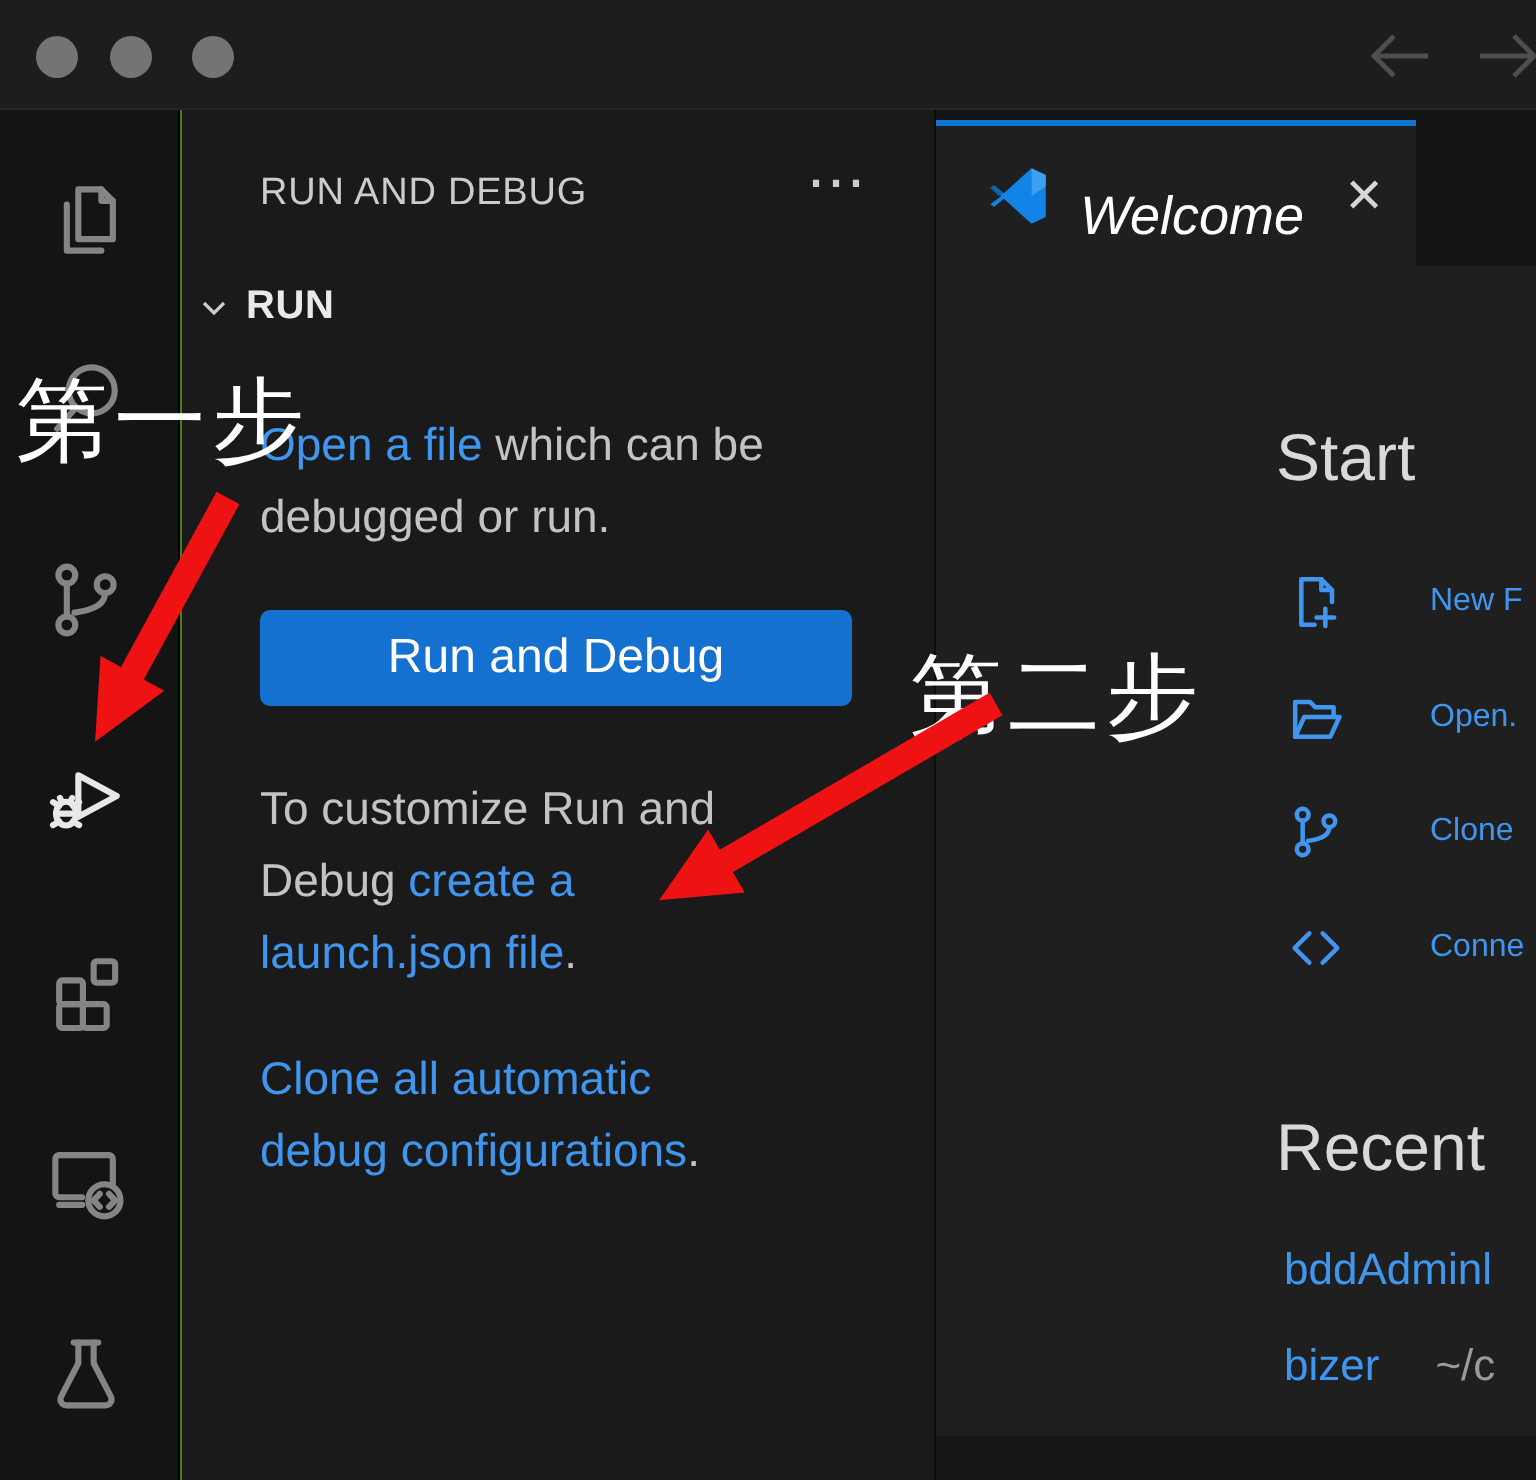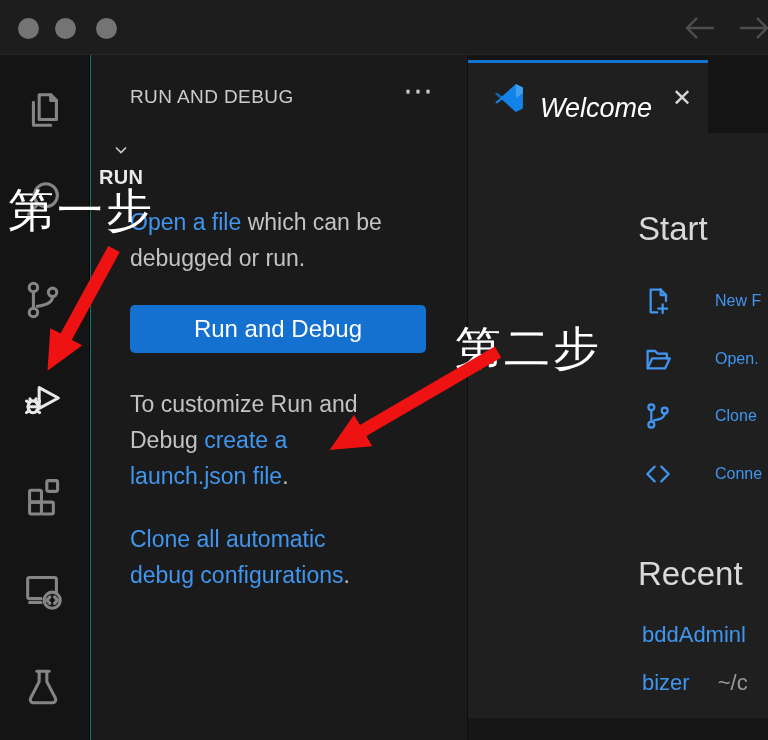--- a/index.html
+++ b/index.html
@@ -1,36 +1,36 @@
 <!DOCTYPE html>
 <html><head>
 <meta charset="utf-8">
 <style>
   * { margin:0; padding:0; box-sizing:border-box; }
   html,body { background:#000; }
   body { font-family:"Liberation Sans", sans-serif; }
-  .screen { position:relative; width:768px; height:740px; overflow:hidden; background:#0f766e;padding-left:32px; }
+  .screen { position:relative; width:768px; height:740px; overflow:hidden; background:#4d7c0f;padding-left:32px; }
 
   
   .titlebar { position:absolute; left:0; top:0; width:768px; height:55px; background:#1d1d1d; border-bottom:1px solid #262626; }
   .dot { position:absolute; top:18px; width:21px; height:21px; border-radius:50%; background:#747474; }
   .nav-arrow { position:absolute; top:12px; width:34px; height:32px; }
   .nav-arrow svg { width:100%; height:100%; }
 
   
   .activitybar { position:absolute; left:0; top:55px; width:90px; height:685px; background:#141414; border-right:1px solid #000; }
   .act-item { position:absolute; left:19px; width:48px; height:48px; display:flex; align-items:center; justify-content:center; }
   .act-item svg { width:46px; height:46px; stroke:#858585; fill:none; stroke-width:1.6; stroke-linecap:round; stroke-linejoin:round; }
   .act-item.active svg { stroke:#e8e8e8; }
 
   
   .sidebar { position:absolute; left:91px; top:55px; width:376px; height:685px; background:#1a1a1a; }
   .sb-title { position:absolute; left:39px; top:31px; font-size:19px; letter-spacing:.4px; color:#cccccc; }
   .sb-more { position:absolute; left:312px; top:18px; font-size:30px; color:#cccccc; }
-  .sb-section { position:absolute; left:8px; top:87px; display:flex; align-items:center; gap:8px;flex-direction:column; }
+  .sb-section { position:absolute; left:8px; top:87px; display:flex; align-items:center; gap:8px; }
   .sb-section svg { width:16px; height:16px; stroke:#cccccc; fill:none; stroke-width:1.6; }
   .sb-section .lbl { font-size:20px; font-weight:bold; color:#e9e9e9; letter-spacing:.3px; }
   .sb-para { position:absolute; left:39px; width:262px; font-size:23px; line-height:36px; color:#c3c3c3; }
   .link { color:#4096ef; cursor:pointer; }
   .run-btn { position:absolute; left:39px; top:250px; width:296px; height:48px; background:#1571d0; color:#ffffff;
              border:none; border-radius:5px; font-size:24px; font-family:"Liberation Sans",sans-serif; }
 
   
   .editor { position:absolute; left:467px; top:55px; width:301px; height:685px; background:#1f1f1f; border-left:1px solid #0c0c0c; }
   .tabstrip-bg { position:absolute; left:0; top:0; width:301px; height:78px; background:#141414; }

